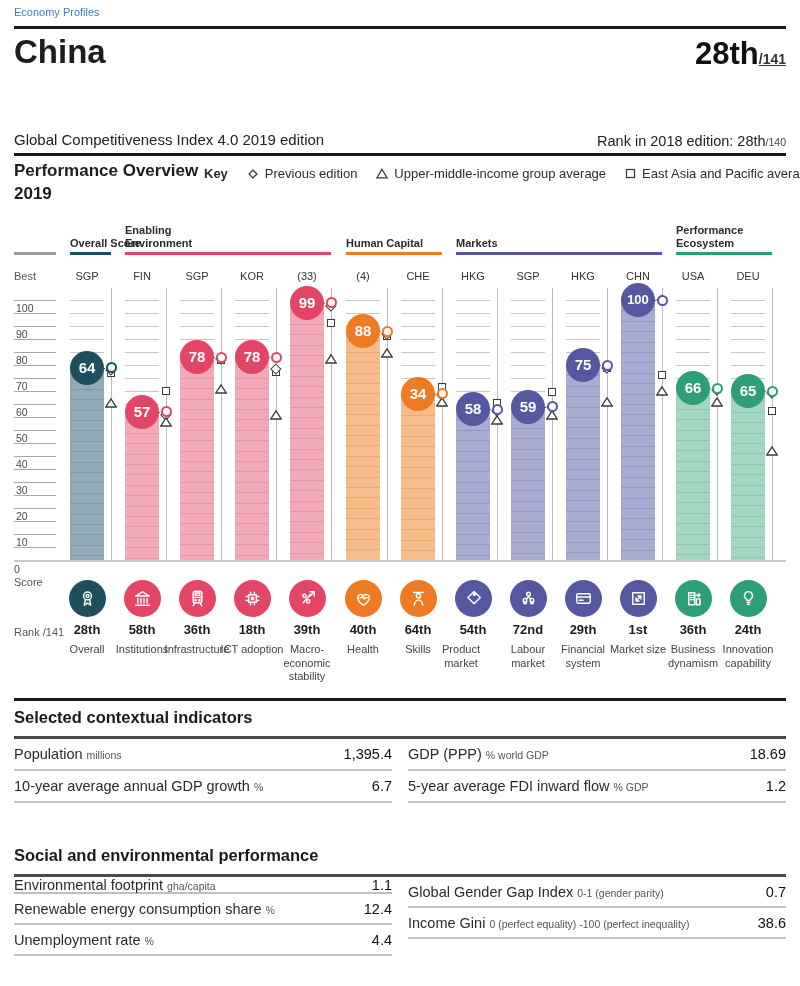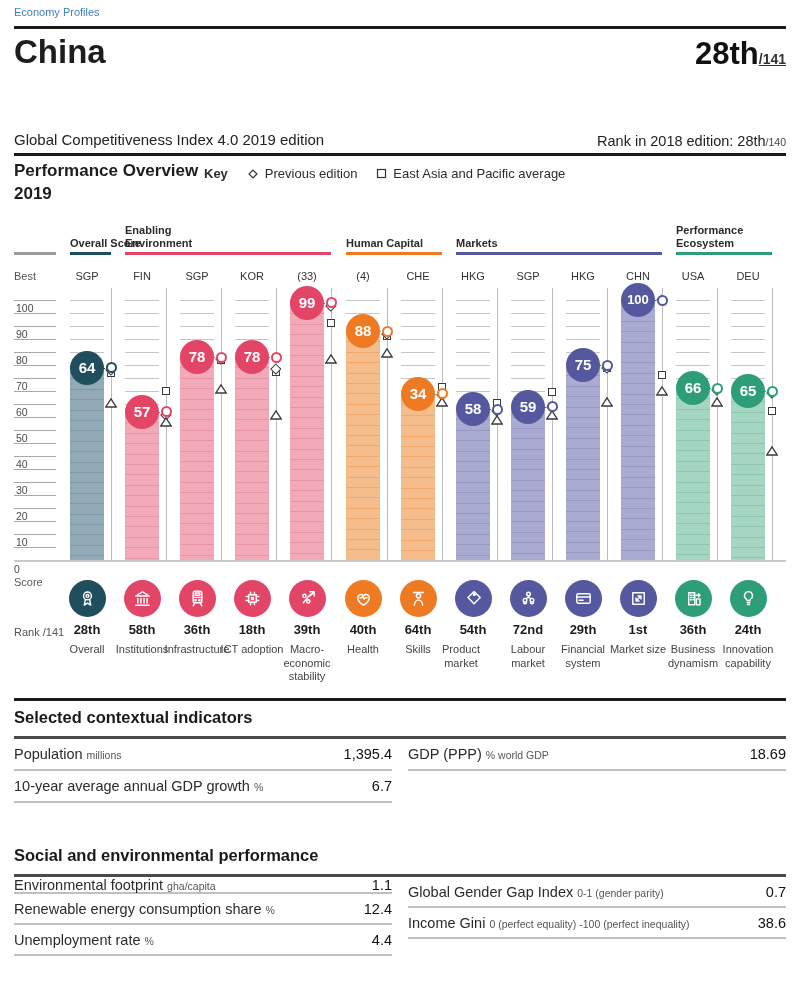--- a/index.html
+++ b/index.html
@@ -72,20 +72,26 @@
 
   <div class="po-title">Performance Overview</div>
   <div class="po-year">2019</div>
   <div class="keyrow">
     <span class="keylab">Key</span>
     <span class="legend-item">
       <svg width="12" height="12" viewBox="0 0 12 12">
           <rect x="3.2" y="3.2" width="5.6" height="5.6" fill="#fff" stroke="#333" stroke-width="1.2" transform="rotate(45 6 6)"></rect>
         </svg>
       <span>Previous edition</span>
+    </span>
+    <span class="legend-item">
+      <svg width="12" height="11" viewBox="0 0 12 11">
+          <polygon points="6,1.2 11,9.8 1,9.8" fill="#fff" stroke="#333" stroke-width="1.2"></polygon>
+        </svg>
+      <span>Upper-middle-income group average</span>
     </span>
     <span class="legend-item">
       <svg width="11" height="11" viewBox="0 0 11 11">
           <rect x="1.5" y="1.5" width="8" height="8" fill="#fff" stroke="#333" stroke-width="1.2"></rect>
         </svg>
       <span>East Asia and Pacific average</span>
     </span>
   </div>
 
   <div id="chart">
@@ -668,20 +674,24 @@
         <div class="irow">
             <span class="lbl"><span>10-year average annual GDP growth</span><span class="unit">%</span></span>
             <span class="val">6.7</span>
           </div>
       </div>
       <div class="tcol">
         <div class="irow">
             <span class="lbl"><span>GDP (PPP)</span><span class="unit">% world GDP</span></span>
             <span class="val">18.69</span>
           </div>
+        <div class="irow">
+            <span class="lbl"><span>5-year average FDI inward flow</span><span class="unit">% GDP</span></span>
+            <span class="val">1.2</span>
+          </div>
       </div>
     </div>
   </div>
 
   <div class="section" style="top:846px;">
     <h2>Social and environmental performance</h2>
     <div class="head-rule"></div>
     <div class="tcols">
       <div class="tcol">
         <div class="irow" style="height:17px">

